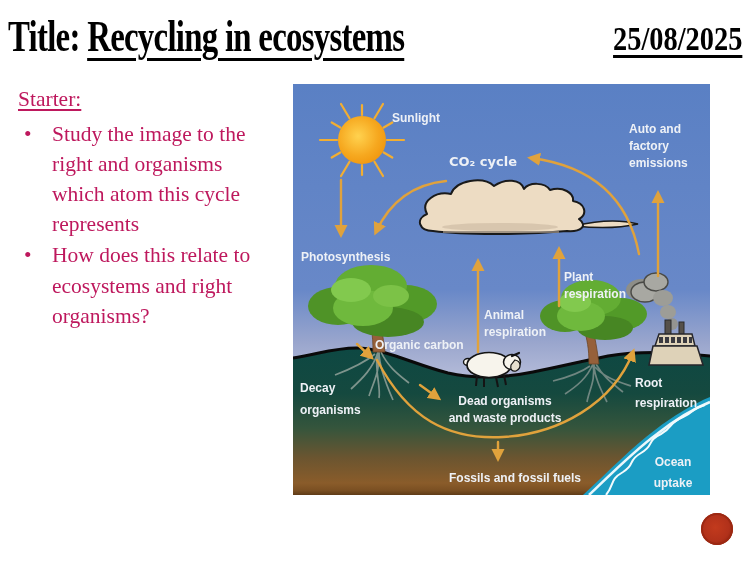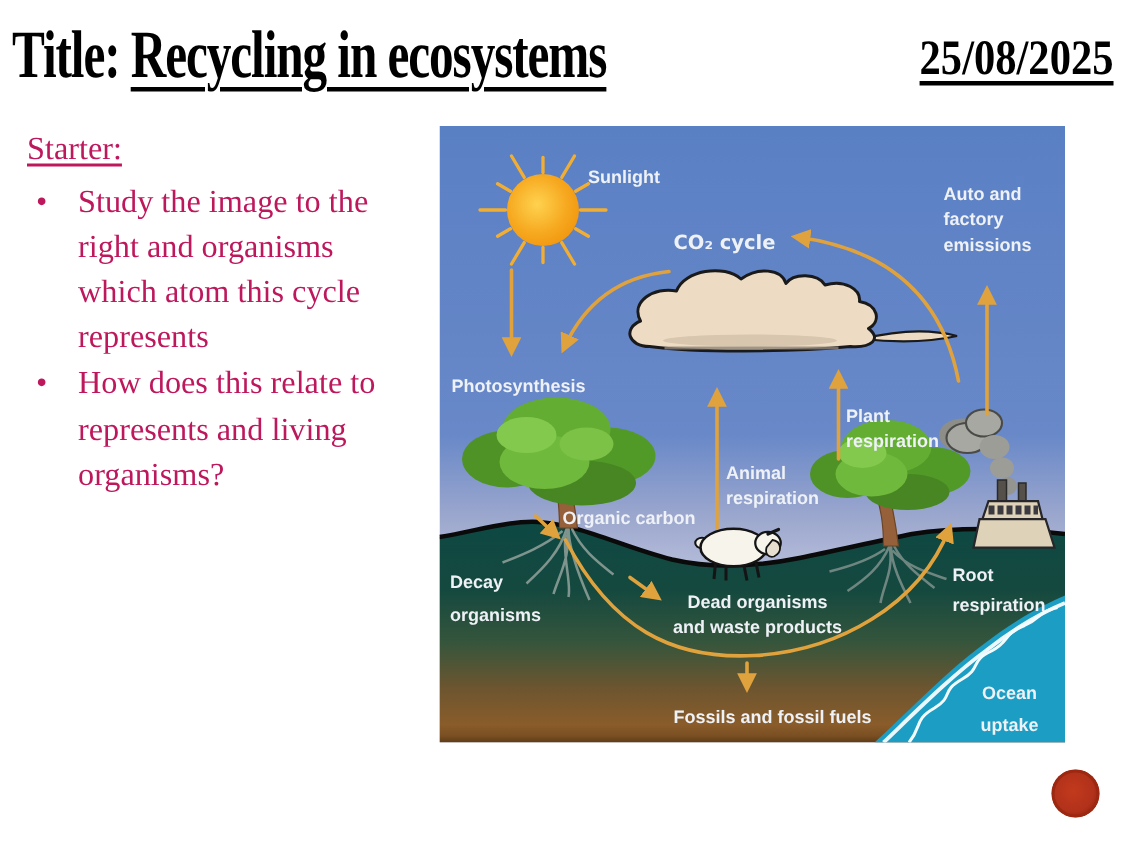--- a/index.html
+++ b/index.html
@@ -53,21 +53,21 @@
 
 <div class="slide">
 
   <div class="title-line"><span>Title: </span><span class="title-underlined">Recycling in ecosystems</span></div>
   <div class="date-line">25/08/2025</div>
 
   <div class="starter">
     <div class="starter-heading">Starter:</div>
     <ul>
       <li>Study the image to the right and organisms which atom this cycle represents</li>
-      <li>How does this relate to represents and living organisms?</li>
+      <li>How does this relate to ecosystems and right organisms?</li>
     </ul>
   </div>
 
   <div class="diagram">
     <svg width="417" height="411" viewBox="0 0 417 411" xmlns="http://www.w3.org/2000/svg">
       <defs>
         <linearGradient id="skyGrad" x1="0" y1="0" x2="0" y2="1">
           <stop offset="0" stop-color="#5a80c4"></stop>
           <stop offset="0.5" stop-color="#6888c8"></stop>
           <stop offset="0.63" stop-color="#9aa6cd"></stop>

